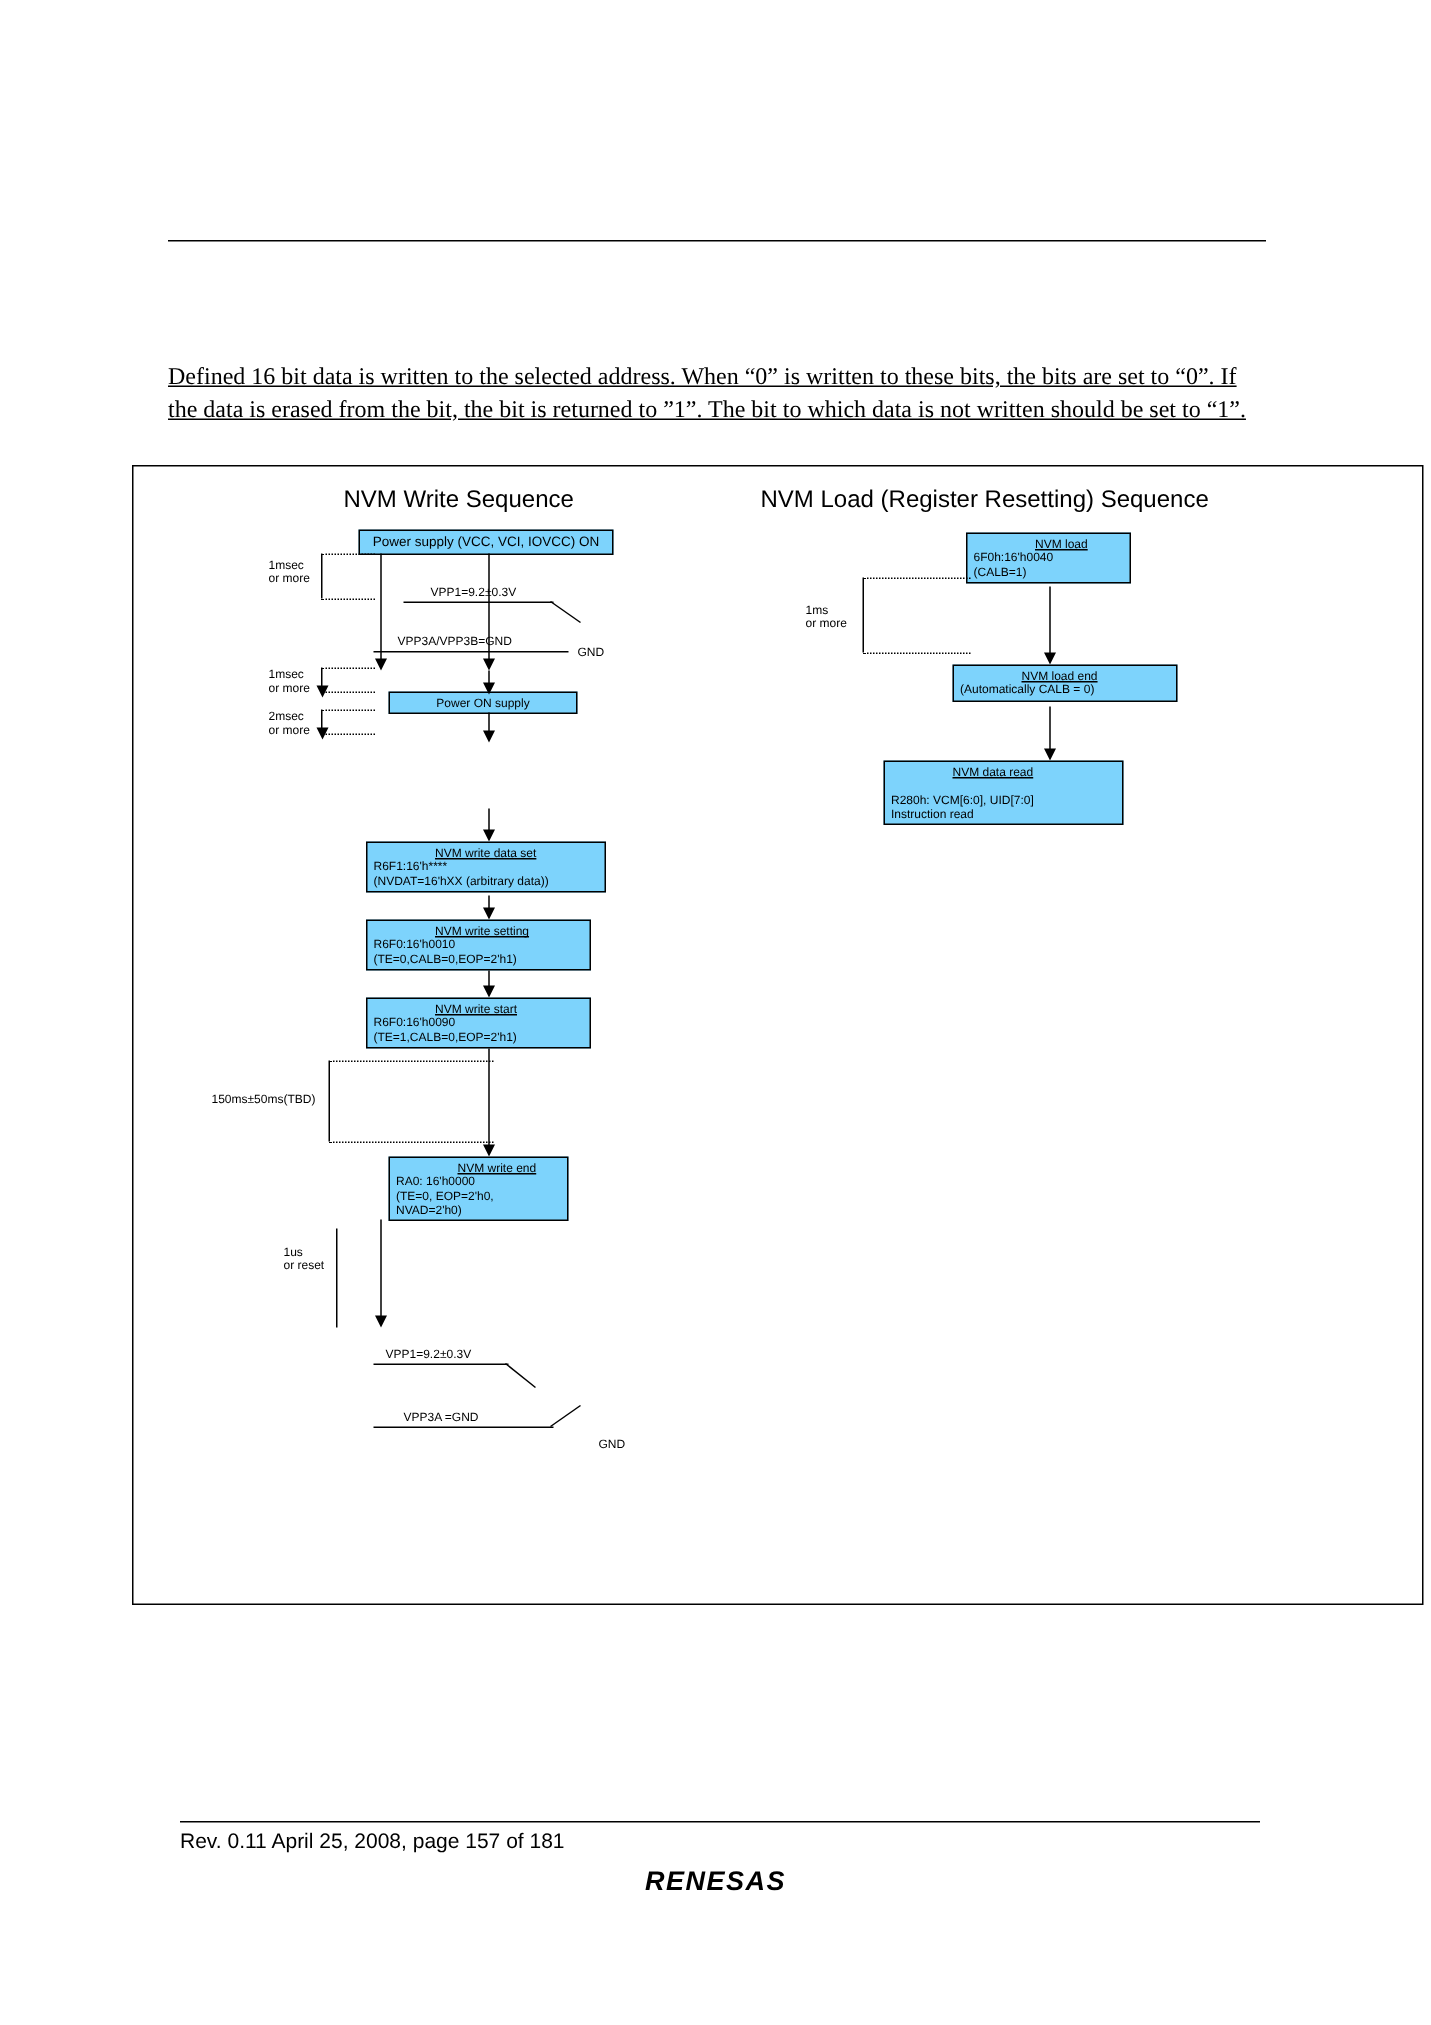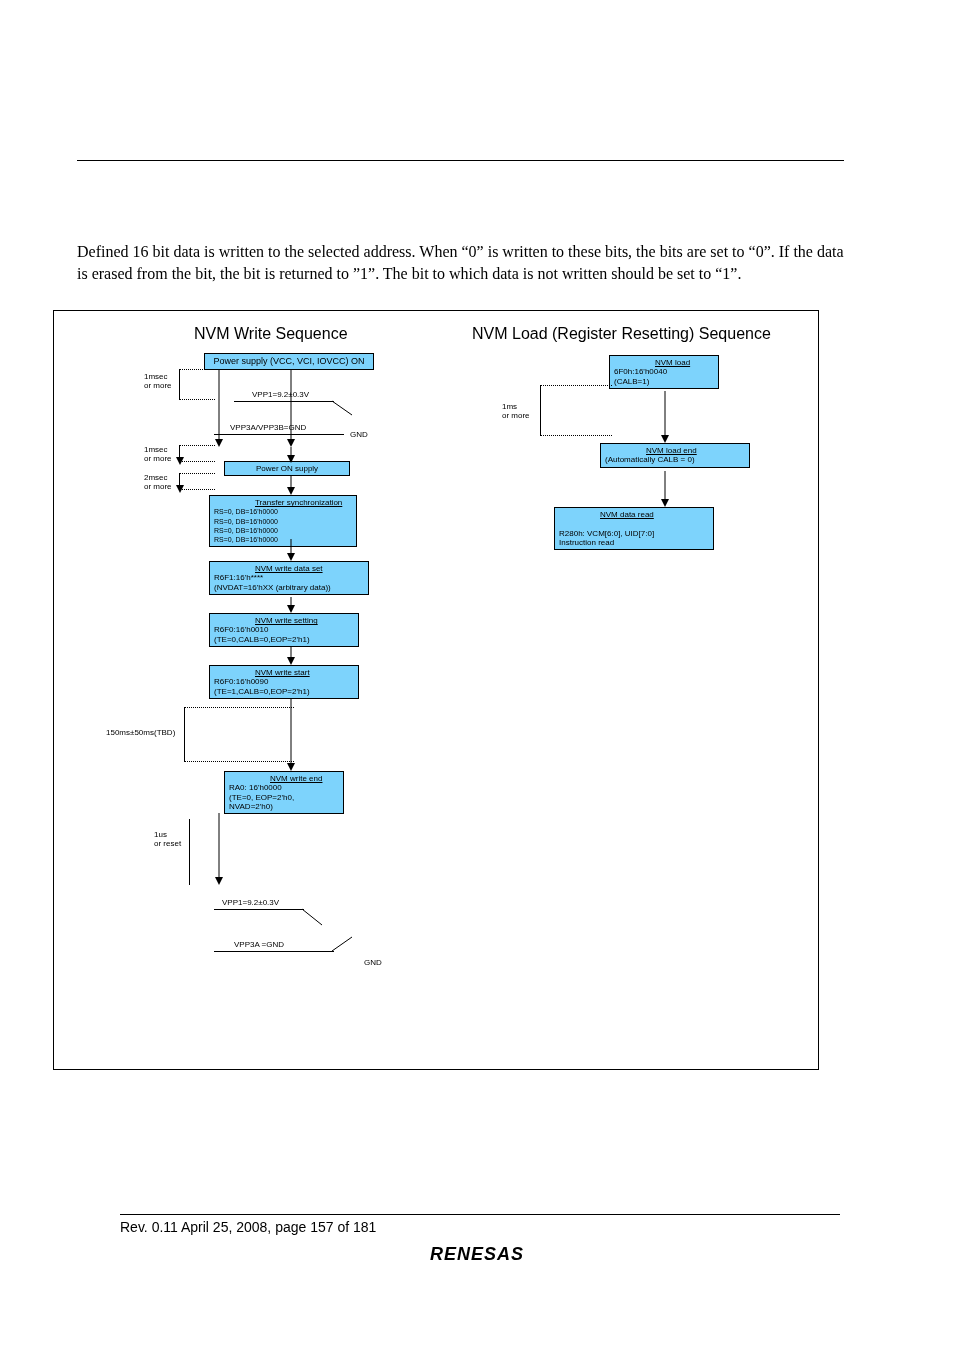--- a/index.html
+++ b/index.html
@@ -5,34 +5,35 @@
   * { box-sizing: border-box; margin: 0; padding: 0; }
   body {
     width: 954px;
     height: 1350px;
     background: #fff;
     font-family: "Times New Roman", serif;
     color: #000;
     position: relative;
   }
   .page {
-    padding: 160px 110px 0 77px;
+    padding: 160px 110px 0 112px;
+    text-decoration: underline;
   }
   .top-rule {
     border-top: 1.5px solid #000;
     margin-bottom: 80px;
   }
   .para {
     font-size: 16px;
     line-height: 1.35;
     margin-bottom: 26px;
   }
   .diagram-frame {
     border: 1px solid #000;
-    width: 766px;
+    width: 861px;
     height: 760px;
     position: relative;
     font-family: Arial, Helvetica, sans-serif;
     font-size: 9px;
     margin-left: -24px;
   }
   .title {
     position: absolute;
     font-size: 16px;
     font-weight: normal;
@@ -142,27 +143,20 @@
 
     <svg class="arr" style="left:232px; top:136px;" width="10" height="16">
       <line x1="5" y1="0" x2="5" y2="10" stroke="#000"></line>
       <polygon class="arrowhead" points="5,16 1,8 9,8"></polygon>
     </svg>
     <svg class="arr" style="left:232px; top:164px;" width="10" height="20">
       <line x1="5" y1="0" x2="5" y2="14" stroke="#000"></line>
       <polygon class="arrowhead" points="5,20 1,12 9,12"></polygon>
     </svg>
 
-    <div class="box" style="left:155px; top:184px; width:148px;">
-      <span class="u">Transfer synchronization</span><br>
-      <span style="white-space:pre; font-size:7px;">RS=0, DB=16'h0000
-RS=0, DB=16'h0000
-RS=0, DB=16'h0000
-RS=0, DB=16'h0000</span>
-    </div>
 
     <svg class="arr" style="left:232px; top:228px;" width="10" height="22">
       <line x1="5" y1="0" x2="5" y2="16" stroke="#000"></line>
       <polygon class="arrowhead" points="5,22 1,14 9,14"></polygon>
     </svg>
 
     <div class="box" style="left:155px; top:250px; width:160px;">
       <span class="u">NVM write data set</span><br>
       <span style="white-space:pre;">R6F1:16'h****
 (NVDAT=16'hXX (arbitrary data))</span>

